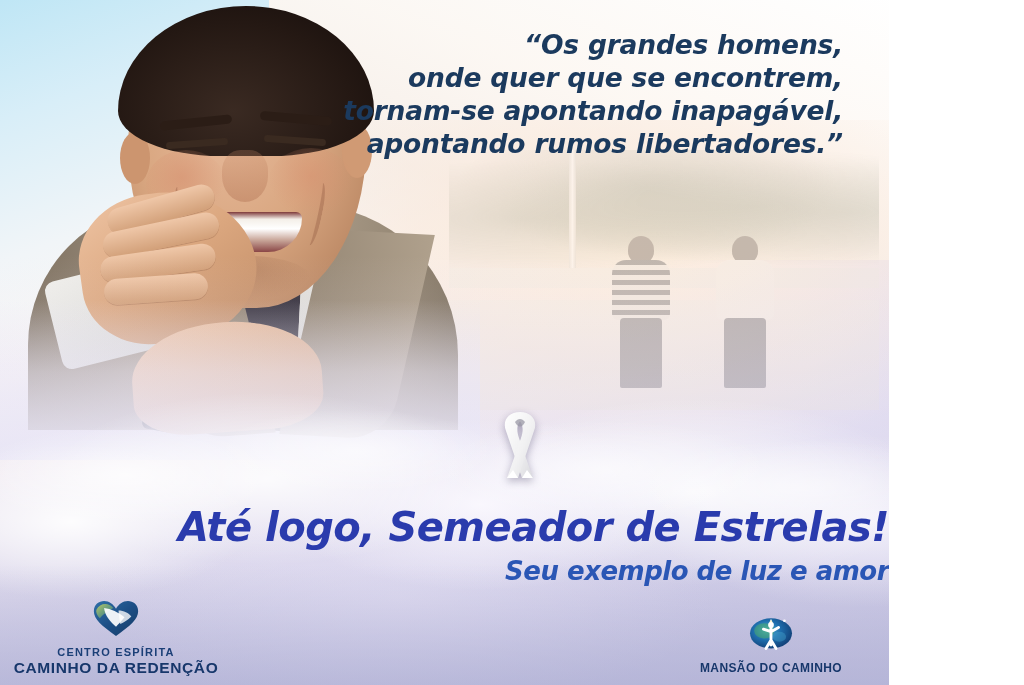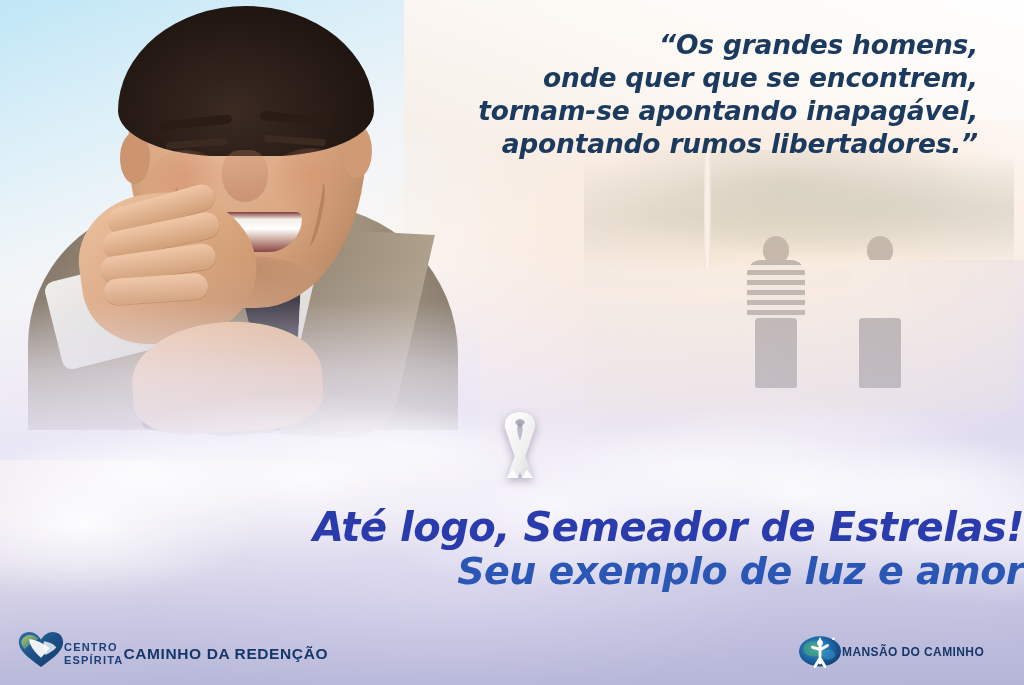--- a/index.html
+++ b/index.html
@@ -5,21 +5,21 @@
   * { margin:0; padding:0; box-sizing:border-box; }
   html, body {
     width:1024px; height:685px;
     font-family:"Liberation Sans", sans-serif;
     overflow:hidden;
     background:#ffffff;
   }
 
   .poster {
     position:relative;
-    width:1024px; height:685px;
+    width:889px; height:685px;
     overflow:hidden;
     
     background:
       linear-gradient(160deg,
         #bfe6f5 0%,
         #d8eef8 12%,
         #f1f5f8 26%,
         #fbf7f4 38%,
         #f6eef0 48%,
         #eae4f0 60%,
@@ -310,27 +310,27 @@
     margin-top:21px;
   }
   .hl {
     font-family:"DejaVu Sans", sans-serif;
     font-style:italic;
     font-weight:bold;
     letter-spacing:-.5px;
     white-space:nowrap;
   }
   .hl-1 { font-size:40px; line-height:45px; color:#2a3bad; }
-  .hl-2 { font-size:38px; line-height:43px; color:#2a56b5;padding-left:14px; }
+  .hl-2 { font-size:26px; line-height:43px; color:#2a56b5;padding-left:14px; }
   .hl-3 { font-size:38px; line-height:43px; color:#2f7fc4; }
 
   
   .logo {
     position:absolute; bottom:8px;
-    display:flex; flex-direction:row; align-items:center;
+    display:flex; flex-direction:column; align-items:center;
   }
   .logo-left { left:18px; width:196px; }
   .logo-right { right:10px; width:216px; }
   .logo-mark { margin-bottom:4px; }
   .logo-l1 {
     font-family:"Liberation Sans", sans-serif;
     font-weight:bold; font-size:11px; letter-spacing:1.2px;
     color:#1b3f77; line-height:13px;
   }
   .logo-l2 {

